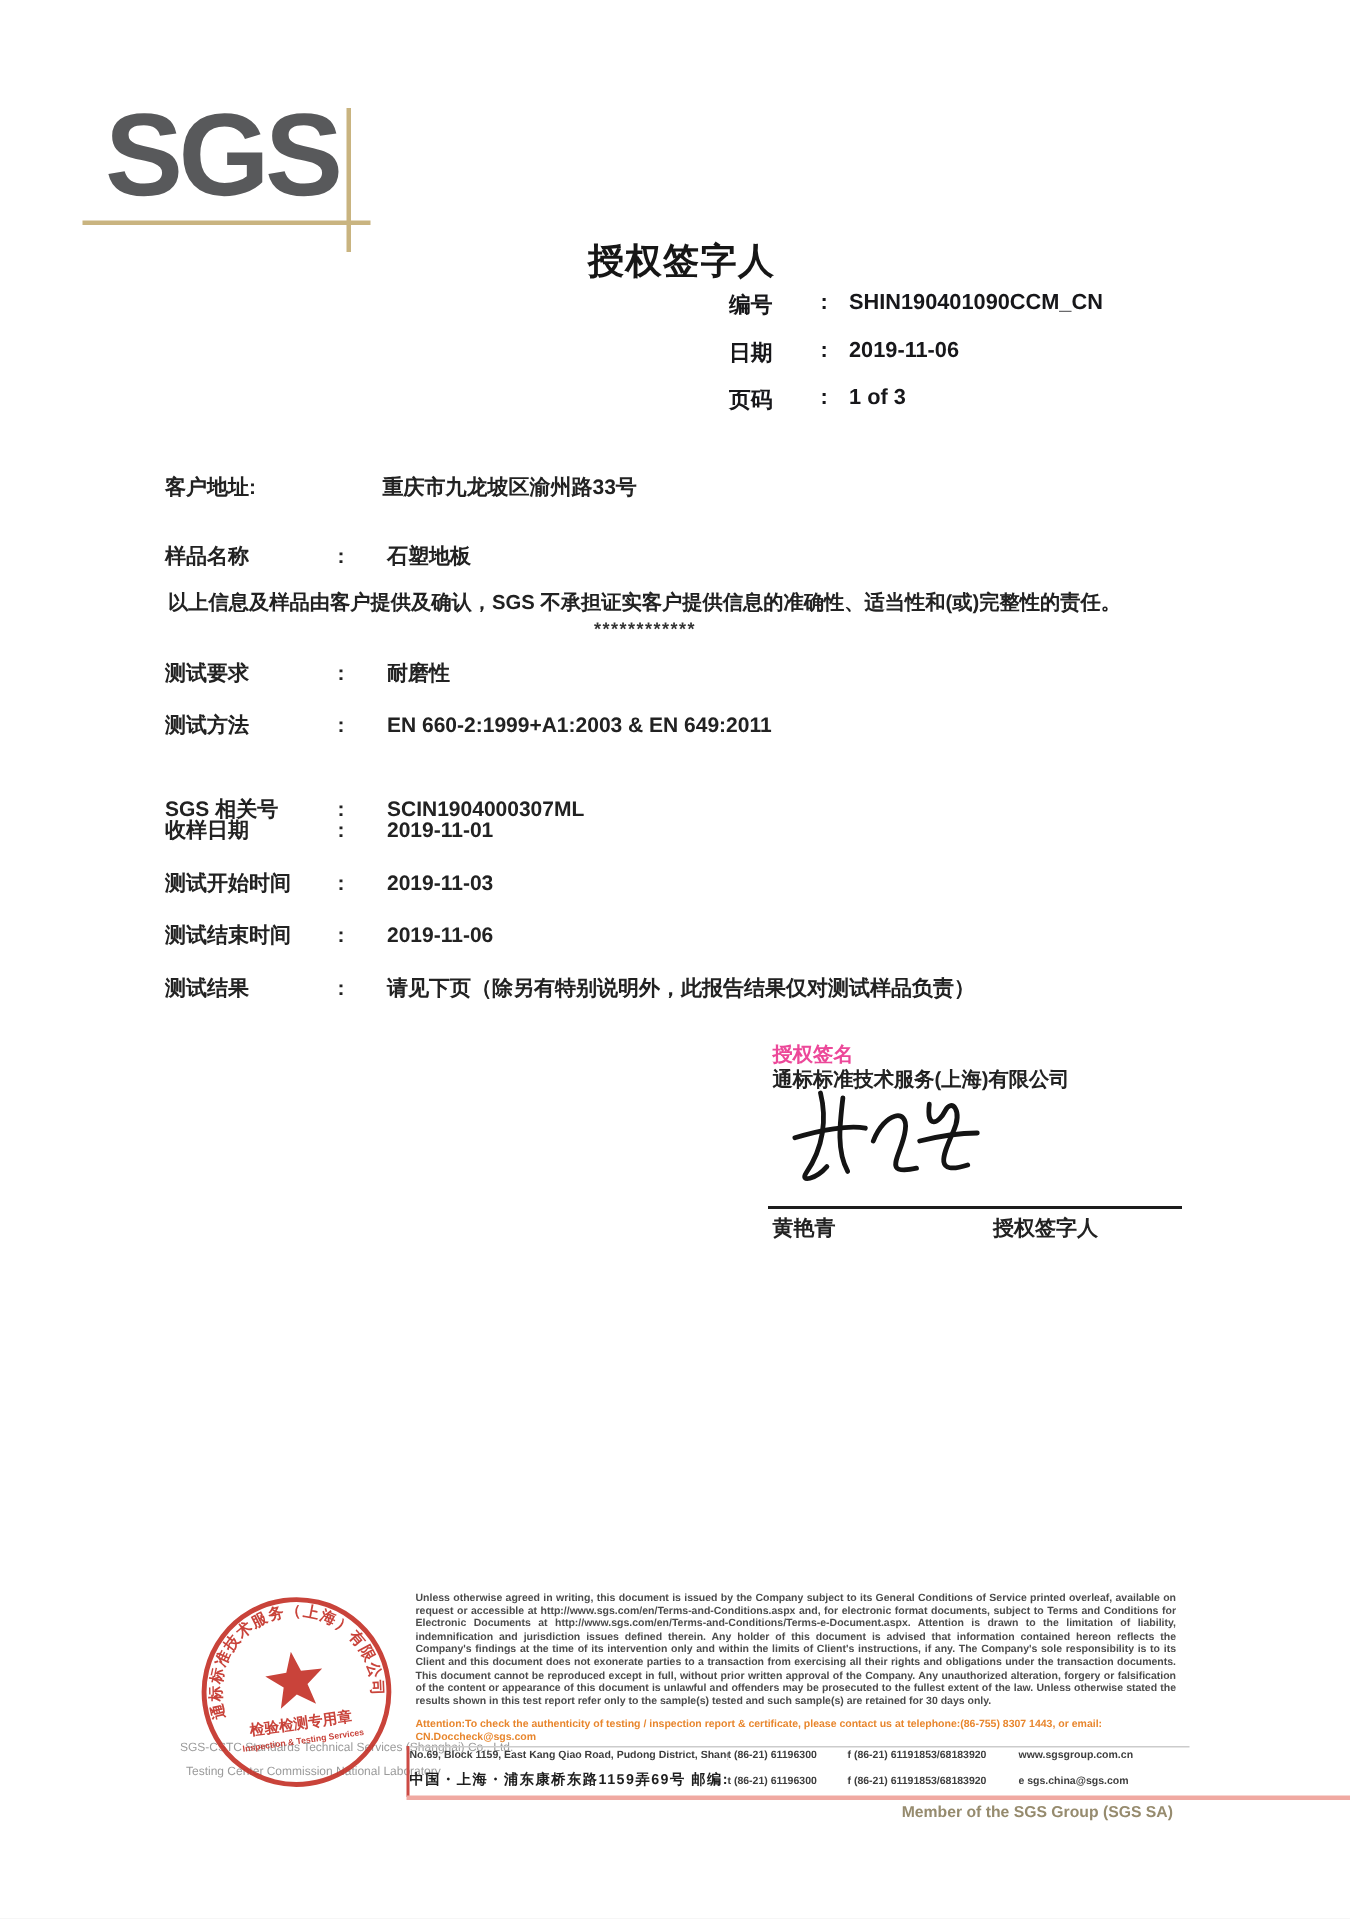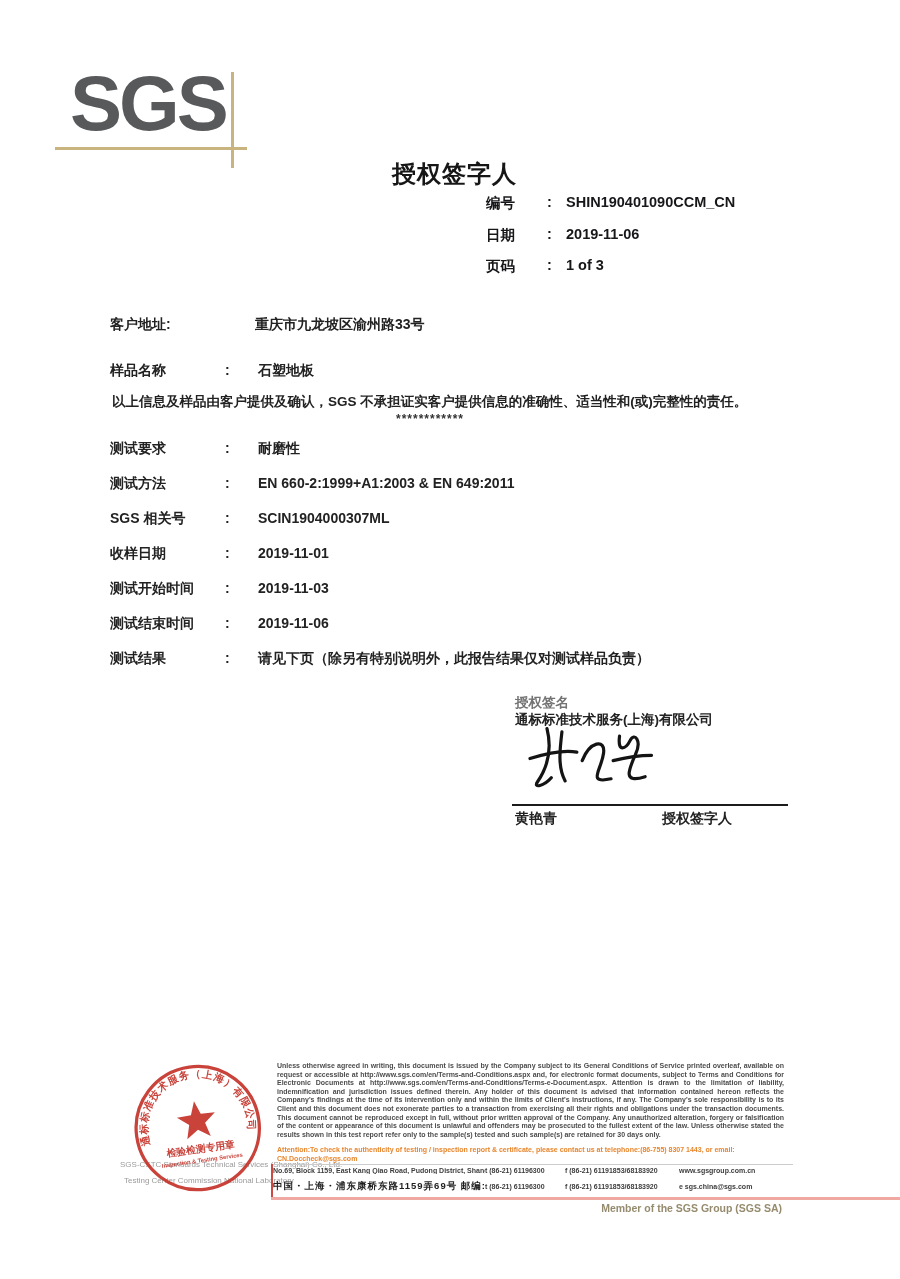--- a/index.html
+++ b/index.html
@@ -34,21 +34,21 @@
   .disclaimer {
     position:absolute; left:112px; top:393px; width:680px;
     font-size:13.5px; font-weight:600; color:#222;
   }
   .separator {
     position:absolute; left:110px; top:412px; width:640px; text-align:center;
     font-size:12px; font-weight:700; letter-spacing:1px; color:#333;
   }
   
   .sig-company { position:absolute; left:515px; top:711px; font-size:13.5px; font-weight:600; color:#222; }
-  .sig-label   { position:absolute; left:515px; top:694px; font-size:13.5px; font-weight:600; color:#737373; }
+  .sig-label   { position:absolute; left:515px; top:694px; font-size:13.5px; font-weight:600; color:#ec4899; }
   .sig-script  { position:absolute; left:515px; top:716px; }
   .sig-line    { position:absolute; left:512px; top:804px; width:276px; height:2px; background:#1c1c1c; }
   .sig-name    { position:absolute; left:515px; top:810px; font-size:14px; font-weight:700; color:#222; }
   .sig-title   { position:absolute; left:662px; top:810px; font-size:14px; font-weight:700; color:#222; }
   
   .stamp-under { position:absolute; color:#9b9b9b; font-size:8px; white-space:nowrap; }
   .stamp-wrap { position:absolute; left:128px; top:1058px; transform:rotate(-8deg); opacity:.93; }
   .terms {
     position:absolute; left:277px; top:1062px; width:507px;
     font-size:7px; line-height:8.6px; color:#4c4c4c; text-align:justify;
@@ -121,21 +121,21 @@
   <div class="kv" style="top:440px">
     <span class="lbl">测试要求</span>
     <span class="col">:</span>
     <span class="val">耐磨性</span>
   </div>
   <div class="kv" style="top:475px">
     <span class="lbl">测试方法</span>
     <span class="col">:</span>
     <span class="val">EN 660-2:1999+A1:2003 &amp; EN 649:2011</span>
   </div>
-  <div class="kv" style="top:510px">
+  <div class="kv" style="top:531px">
     <span class="lbl">SGS 相关号</span>
     <span class="col">:</span>
     <span class="val">SCIN1904000307ML</span>
   </div>
   <div class="kv" style="top:545px">
     <span class="lbl">收样日期</span>
     <span class="col">:</span>
     <span class="val">2019-11-01</span>
   </div>
   <div class="kv" style="top:580px">

